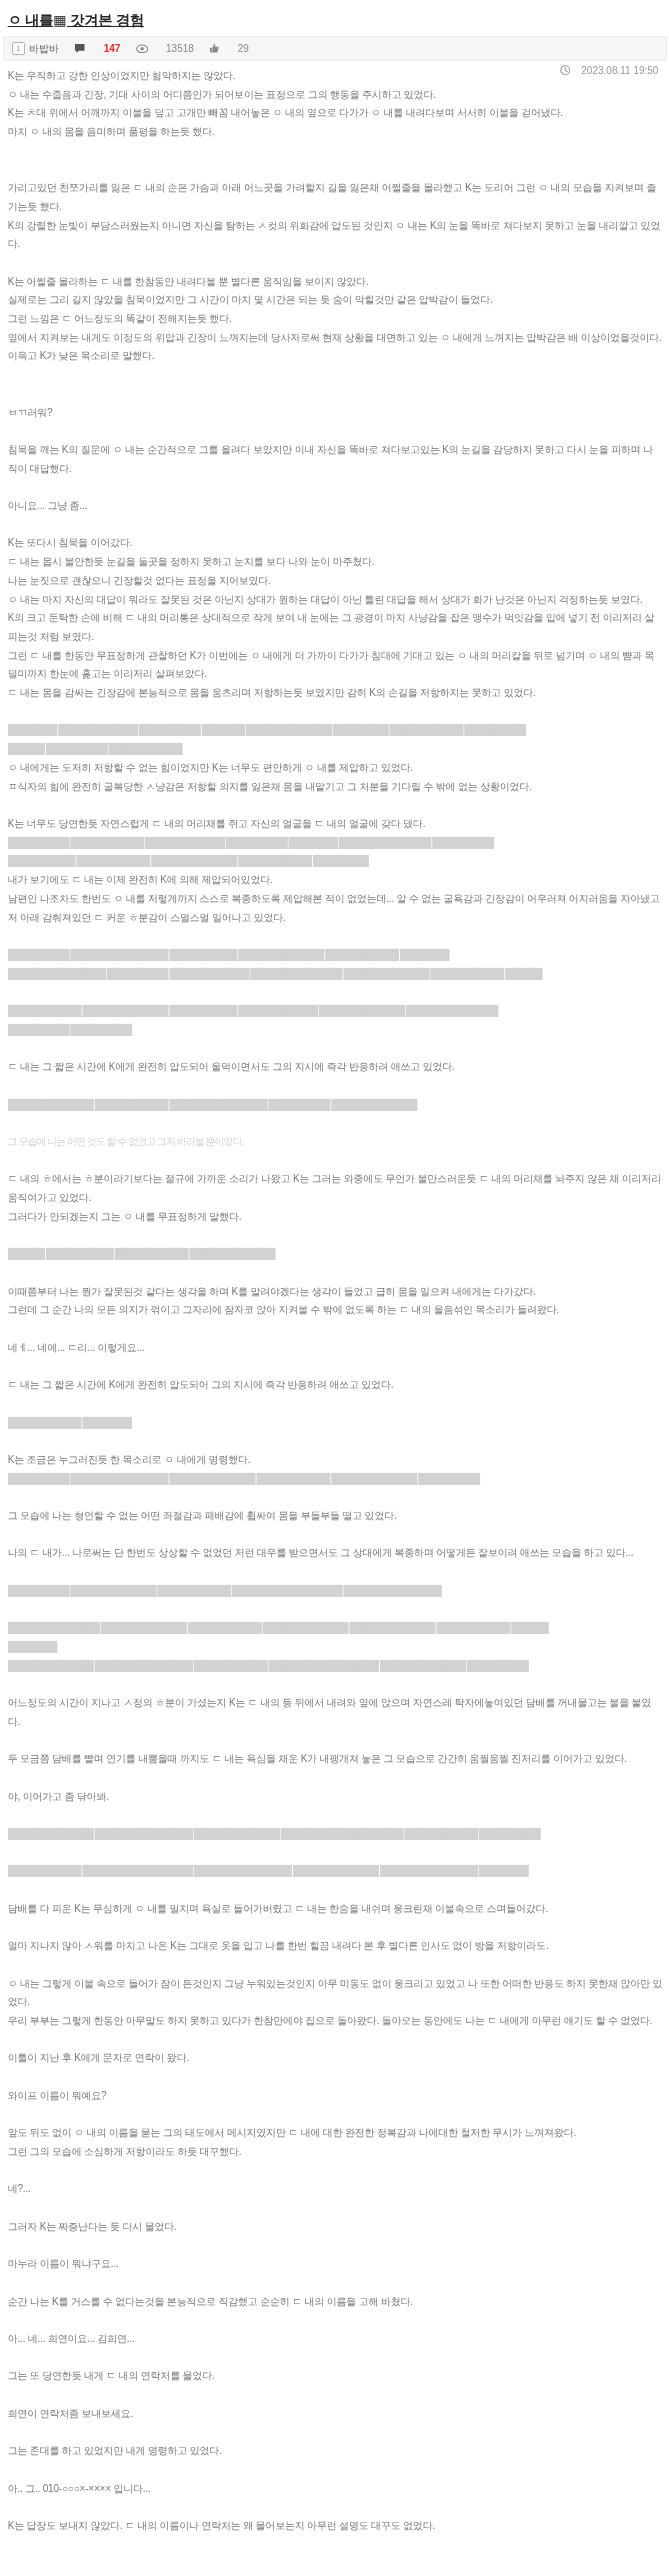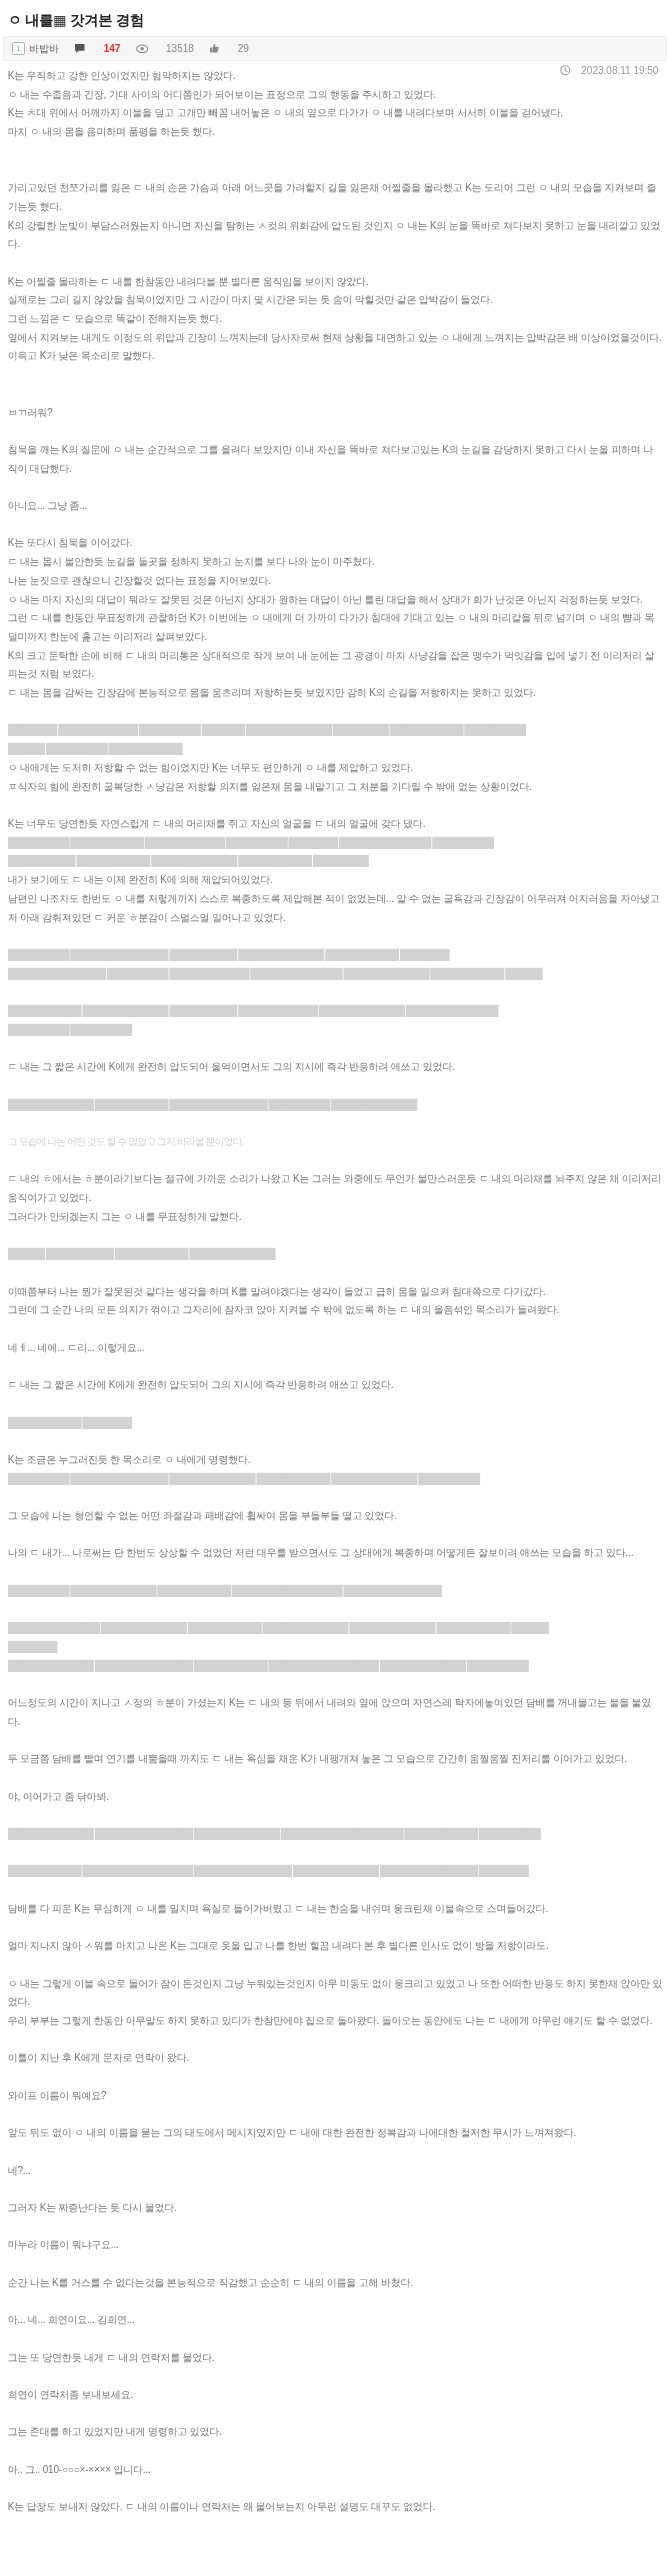--- a/index.html
+++ b/index.html
@@ -1,18 +1,18 @@
 <!DOCTYPE html>
 <html><head>
 <meta charset="utf-8">
 <style>
   html,body{margin:0;padding:0;background:#ffffff;}
   body{font-family:"Liberation Sans","DejaVu Sans",sans-serif;}
   .page{width:670px;min-height:2576px;box-sizing:border-box;background:#fff;}
-  .post-title{font-size:14.3px;font-weight:bold;color:#262626;margin:0;padding:10.5px 7.7px 6.7px 7.7px;letter-spacing:-0.3px;}
+  .post-title{font-size:14.3px;font-weight:bold;color:#262626;margin:0;padding:10.5px 7.7px 6.7px 7.7px;letter-spacing:-0.3px;text-decoration:underline;}
   .meta-bar{display:flex;align-items:center;background:#f6f6f6;border:1px solid #ededed;border-radius:1.9px;
             margin:0 2.9px;padding:0 7.7px;height:25px;font-size:10px;color:#777;gap:15.3px;box-sizing:border-box;}
   .author{display:flex;align-items:center;gap:3.8px;color:#666;}
   .level-badge{width:11.5px;height:11.5px;border:1px solid #aab4bf;border-radius:1.9px;background:#fff;color:#8a97a5;
                font-size:7.7px;line-height:11.5px;text-align:center;display:inline-block;}
   .stat{display:flex;align-items:center;gap:18px;color:#888;}
   .stat .num{color:#888;}
   .stat.comments .num{color:#e12b2b;font-weight:bold;}
   .date{margin-left:auto;display:flex;align-items:center;gap:11px;color:#999;margin-top:44px;}
   .icon{display:inline-block;vertical-align:middle;}
@@ -70,37 +70,37 @@
       <p class="line">ㅇ 내는 수줍음과 긴장, 기대 사이의 어디쯤인가 되어보이는 표정으로 그의 행동을 주시하고 있었다.</p>
       <p class="line">K는 ㅊ대 위에서 어깨까지 이불을 덮고 고개만 빼꼼 내어놓은 ㅇ 내의 옆으로 다가가 ㅇ 내를 내려다보며 서서히 이불을 걷어냈다.</p>
       <p class="line">마치 ㅇ 내의 몸을 음미하며 품평을 하는듯 했다.</p>
       <p class="gap">&nbsp;</p>
       <p class="gap">&nbsp;</p>
       <p class="line">가리고있던 천쪼가리를 잃은 ㄷ 내의 손은 가슴과 아래 어느곳을 가려할지 길을 잃은채 어쩔줄을 몰라했고 K는 도리어 그런 ㅇ 내의 모습을 지켜보며 즐기는듯 했다.</p>
       <p class="line">K의 강렬한 눈빛이 부담스러웠는지 아니면 자신을 탐하는 ㅅ컷의 위화감에 압도된 것인지 ㅇ 내는 K의 눈을 똑바로 쳐다보지 못하고 눈을 내리깔고 있었다.</p>
       <p class="gap">&nbsp;</p>
       <p class="line">K는 어쩔줄 몰라하는 ㄷ 내를 한참동안 내려다볼 뿐 별다른 움직임을 보이지 않았다.</p>
       <p class="line">실제로는 그리 길지 않았을 침묵이었지만 그 시간이 마치 몇 시간은 되는 듯 숨이 막힐것만 같은 압박감이 들었다.</p>
-      <p class="line">그런 느낌은 ㄷ 모습으로 똑같이 전해지는듯 했다.</p>
+      <p class="line">그런 느낌은 ㄷ 어느정도의 똑같이 전해지는듯 했다.</p>
       <p class="line">옆에서 지켜보는 내게도 이정도의 위압과 긴장이 느껴지는데 당사자로써 현재 상황을 대면하고 있는 ㅇ 내에게 느껴지는 압박감은 배 이상이었을것이다.</p>
       <p class="line">이윽고 K가 낮은 목소리로 말했다.</p>
       <p class="gap">&nbsp;</p>
       <p class="gap">&nbsp;</p>
       <p class="line">ㅂㄲ러워?</p>
       <p class="gap">&nbsp;</p>
       <p class="line">침묵을 깨는 K의 질문에 ㅇ 내는 순간적으로 그를 올려다 보았지만 이내 자신을 똑바로 쳐다보고있는 K의 눈길을 감당하지 못하고 다시 눈을 피하며 나직이 대답했다.</p>
       <p class="gap">&nbsp;</p>
       <p class="line">아니요... 그냥 좀...</p>
       <p class="gap">&nbsp;</p>
       <p class="line">K는 또다시 침묵을 이어갔다.</p>
       <p class="line">ㄷ 내는 몹시 불안한듯 눈길을 둘곳을 정하지 못하고 눈치를 보다 나와 눈이 마주쳤다.</p>
       <p class="line">나는 눈짓으로 괜찮으니 긴장할것 없다는 표정을 지어보였다.</p>
       <p class="line">ㅇ 내는 마치 자신의 대답이 뭐라도 잘못된 것은 아닌지 상대가 원하는 대답이 아닌 틀린 대답을 해서 상대가 화가 난것은 아닌지 걱정하는듯 보였다.</p>
+      <p class="line">K의 크고 둔탁한 손에 비해 ㄷ 내의 머리통은 상대적으로 작게 보여 내 눈에는 그 광경이 마치 사냥감을 잡은 맹수가 먹잇감을 입에 넣기 전 이리저리 살피는것 처럼 보였다.</p>
       <p class="line">그런 ㄷ 내를 한동안 무표정하게 관찰하던 K가 이번에는 ㅇ 내에게 더 가까이 다가가 침대에 기대고 있는 ㅇ 내의 머리칼을 뒤로 넘기며 ㅇ 내의 뺨과 목덜미까지 한눈에 훑고는 이리저리 살펴보았다.</p>
-      <p class="line">K의 크고 둔탁한 손에 비해 ㄷ 내의 머리통은 상대적으로 작게 보여 내 눈에는 그 광경이 마치 사냥감을 잡은 맹수가 먹잇감을 입에 넣기 전 이리저리 살피는것 처럼 보였다.</p>
       <p class="line">ㄷ 내는 몸을 감싸는 긴장감에 본능적으로 몸을 움츠리며 저항하는듯 보였지만 감히 K의 손길을 저항하지는 못하고 있었다.</p>
       <p class="gap">&nbsp;</p>
       <p class="line redacted">████████ █████████████ ██████████ ███████ ██████████████ █████████ ████████████ ██████████</p>
       <p class="line redacted">██████ ██████████ ████████████</p>
       <p class="line">ㅇ 내에게는 도저히 저항할 수 없는 힘이었지만 K는 너무도 편안하게 ㅇ 내를 제압하고 있었다.</p>
       <p class="line">ㅍ식자의 힘에 완전히 굴복당한 ㅅ냥감은 저항할 의지를 잃은채 몸을 내맡기고 그 처분을 기다릴 수 밖에 없는 상황이었다.</p>
       <p class="gap">&nbsp;</p>
       <p class="line">K는 너무도 당연한듯 자연스럽게 ㄷ 내의 머리채를 쥐고 자신의 얼굴을 ㄷ 내의 얼굴에 갖다 댔다.</p>
       <p class="line redacted">██████████ ████████████ █████████████ ██████████ ████████ ███████████████ ██████████</p>
       <p class="line redacted">███████████ ████████████ ██████████████ ████████████ █████████</p>
@@ -117,21 +117,21 @@
       <p class="gap">&nbsp;</p>
       <p class="line redacted">██████████████ ████████████ ████████████████ ██████████ ██████████████</p>
       <p class="gap">&nbsp;</p>
       <p class="line redacted">그 모습에 나는 어떤 것도 할 수 없었고 그저 바라볼 뿐이었다.</p>
       <p class="gap">&nbsp;</p>
       <p class="line">ㄷ 내의 ㅎ에서는 ㅎ분이라기보다는 절규에 가까운 소리가 나왔고 K는 그러는 와중에도 무언가 불만스러운듯 ㄷ 내의 머리채를 놔주지 않은 채 이리저리 움직여가고 있었다.</p>
       <p class="line">그러다가 안되겠는지 그는 ㅇ 내를 무표정하게 말했다.</p>
       <p class="gap">&nbsp;</p>
       <p class="line redacted">██████ ███████████ ████████████ ██████████████</p>
       <p class="gap">&nbsp;</p>
-      <p class="line">이때쯤부터 나는 뭔가 잘못된것 같다는 생각을 하며 K를 말려야겠다는 생각이 들었고 급히 몸을 일으켜 침대쪽으로 다가갔다.</p>
+      <p class="line">이때쯤부터 나는 뭔가 잘못된것 같다는 생각을 하며 K를 말려야겠다는 생각이 들었고 급히 몸을 일으켜 내에게는 다가갔다.</p>
       <p class="line">그런데 그 순간 나의 모든 의지가 꺾이고 그자리에 잠자코 앉아 지켜볼 수 밖에 없도록 하는 ㄷ 내의 울음섞인 목소리가 들려왔다.</p>
       <p class="gap">&nbsp;</p>
       <p class="line">네ㅔ... 네에... ㄷ리... 이렇게요...</p>
       <p class="gap">&nbsp;</p>
       <p class="line">ㄷ 내는 그 짧은 시간에 K에게 완전히 압도되어 그의 지시에 즉각 반응하려 애쓰고 있었다.</p>
       <p class="gap">&nbsp;</p>
       <p class="line redacted">████████████ ████████</p>
       <p class="gap">&nbsp;</p>
       <p class="line">K는 조금은 누그러진듯 한 목소리로 ㅇ 내에게 명령했다.</p>
       <p class="line redacted">██████████ ████████████████ ██████████████ ████████████ ██████████████ ██████████</p>
@@ -161,20 +161,21 @@
       <p class="line">얼마 지나지 않아 ㅅ워를 마치고 나온 K는 그대로 옷을 입고 나를 한번 힐끔 내려다 본 후 별다른 인사도 없이 방을 저항이라도.</p>
       <p class="gap">&nbsp;</p>
       <p class="line">ㅇ 내는 그렇게 이불 속으로 들어가 잠이 든것인지 그냥 누워있는것인지 아무 미동도 없이 웅크리고 있었고 나 또한 어떠한 반응도 하지 못한채 앉아만 있었다.</p>
       <p class="line">우리 부부는 그렇게 한동안 아무말도 하지 못하고 있다가 한참만에야 집으로 돌아왔다. 돌아오는 동안에도 나는 ㄷ 내에게 아무런 얘기도 할 수 없었다.</p>
       <p class="gap">&nbsp;</p>
       <p class="line">이틀이 지난 후 K에게 문자로 연락이 왔다.</p>
       <p class="gap">&nbsp;</p>
       <p class="line">와이프 이름이 뭐예요?</p>
       <p class="gap">&nbsp;</p>
       <p class="line">앞도 뒤도 없이 ㅇ 내의 이름을 묻는 그의 태도에서 메시지였지만 ㄷ 내에 대한 완전한 정복감과 나에대한 철저한 무시가 느껴져왔다.</p>
+      <p class="line">그런 그의 모습에 소심하게 저항이라도 하듯 대꾸했다.</p>
       <p class="gap">&nbsp;</p>
       <p class="line">네?...</p>
       <p class="gap">&nbsp;</p>
       <p class="line">그러자 K는 짜증난다는 듯 다시 물었다.</p>
       <p class="gap">&nbsp;</p>
       <p class="line">마누라 이름이 뭐냐구요...</p>
       <p class="gap">&nbsp;</p>
       <p class="line">순간 나는 K를 거스를 수 없다는것을 본능적으로 직감했고 순순히 ㄷ 내의 이름을 고해 바쳤다.</p>
       <p class="gap">&nbsp;</p>
       <p class="line">아... 네... 희연이요... 김희연...</p>

